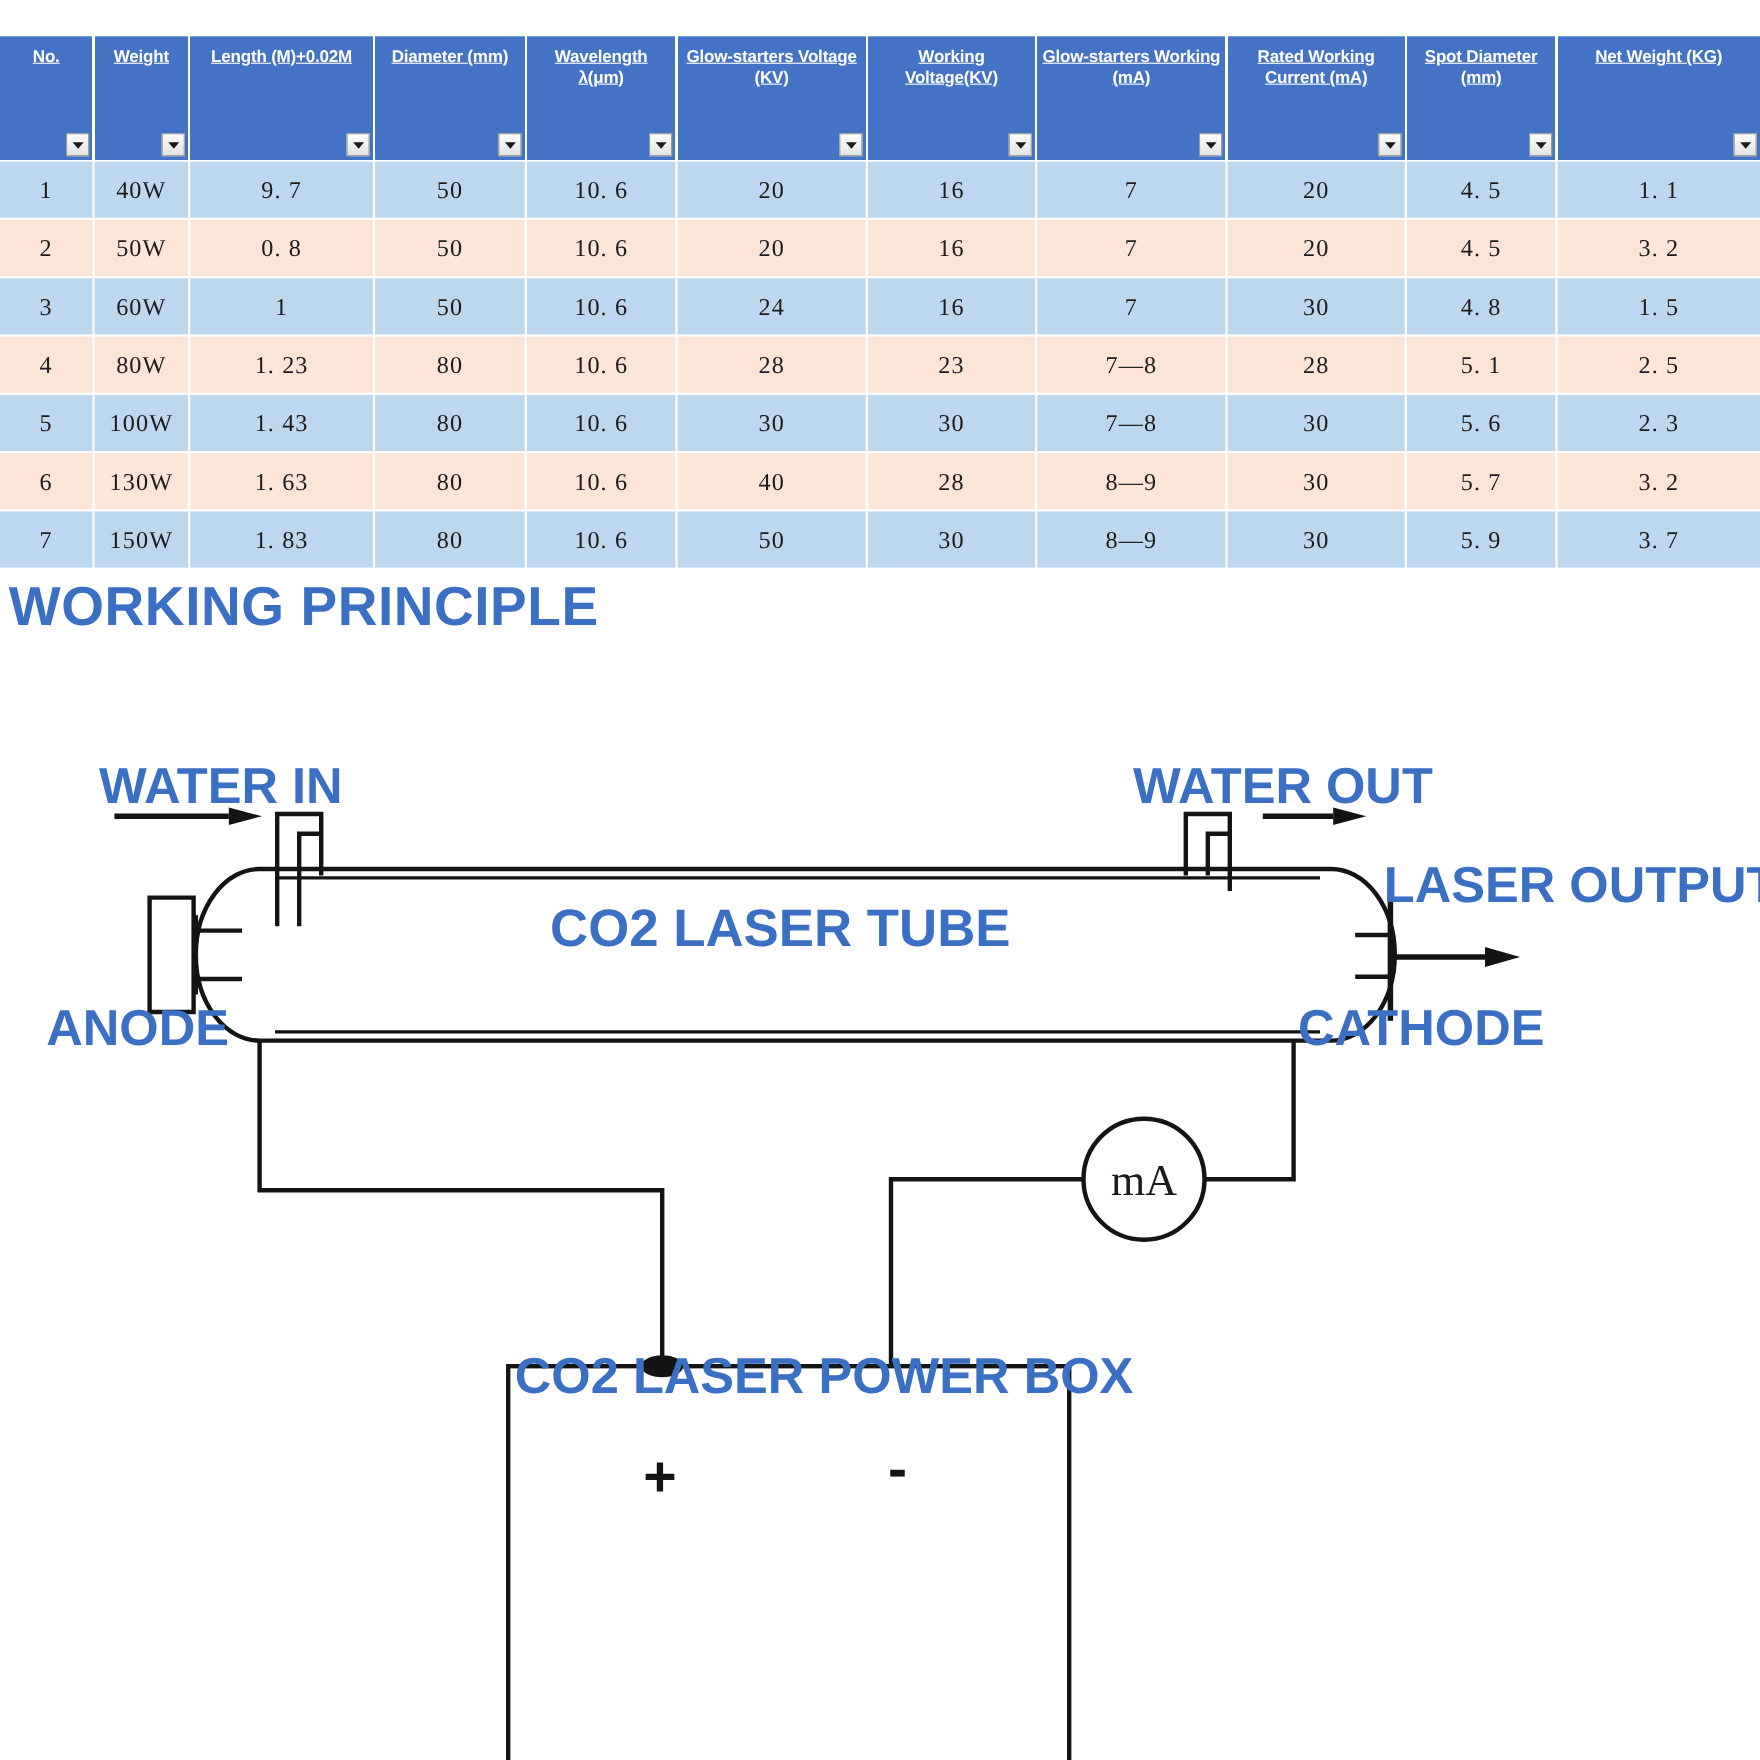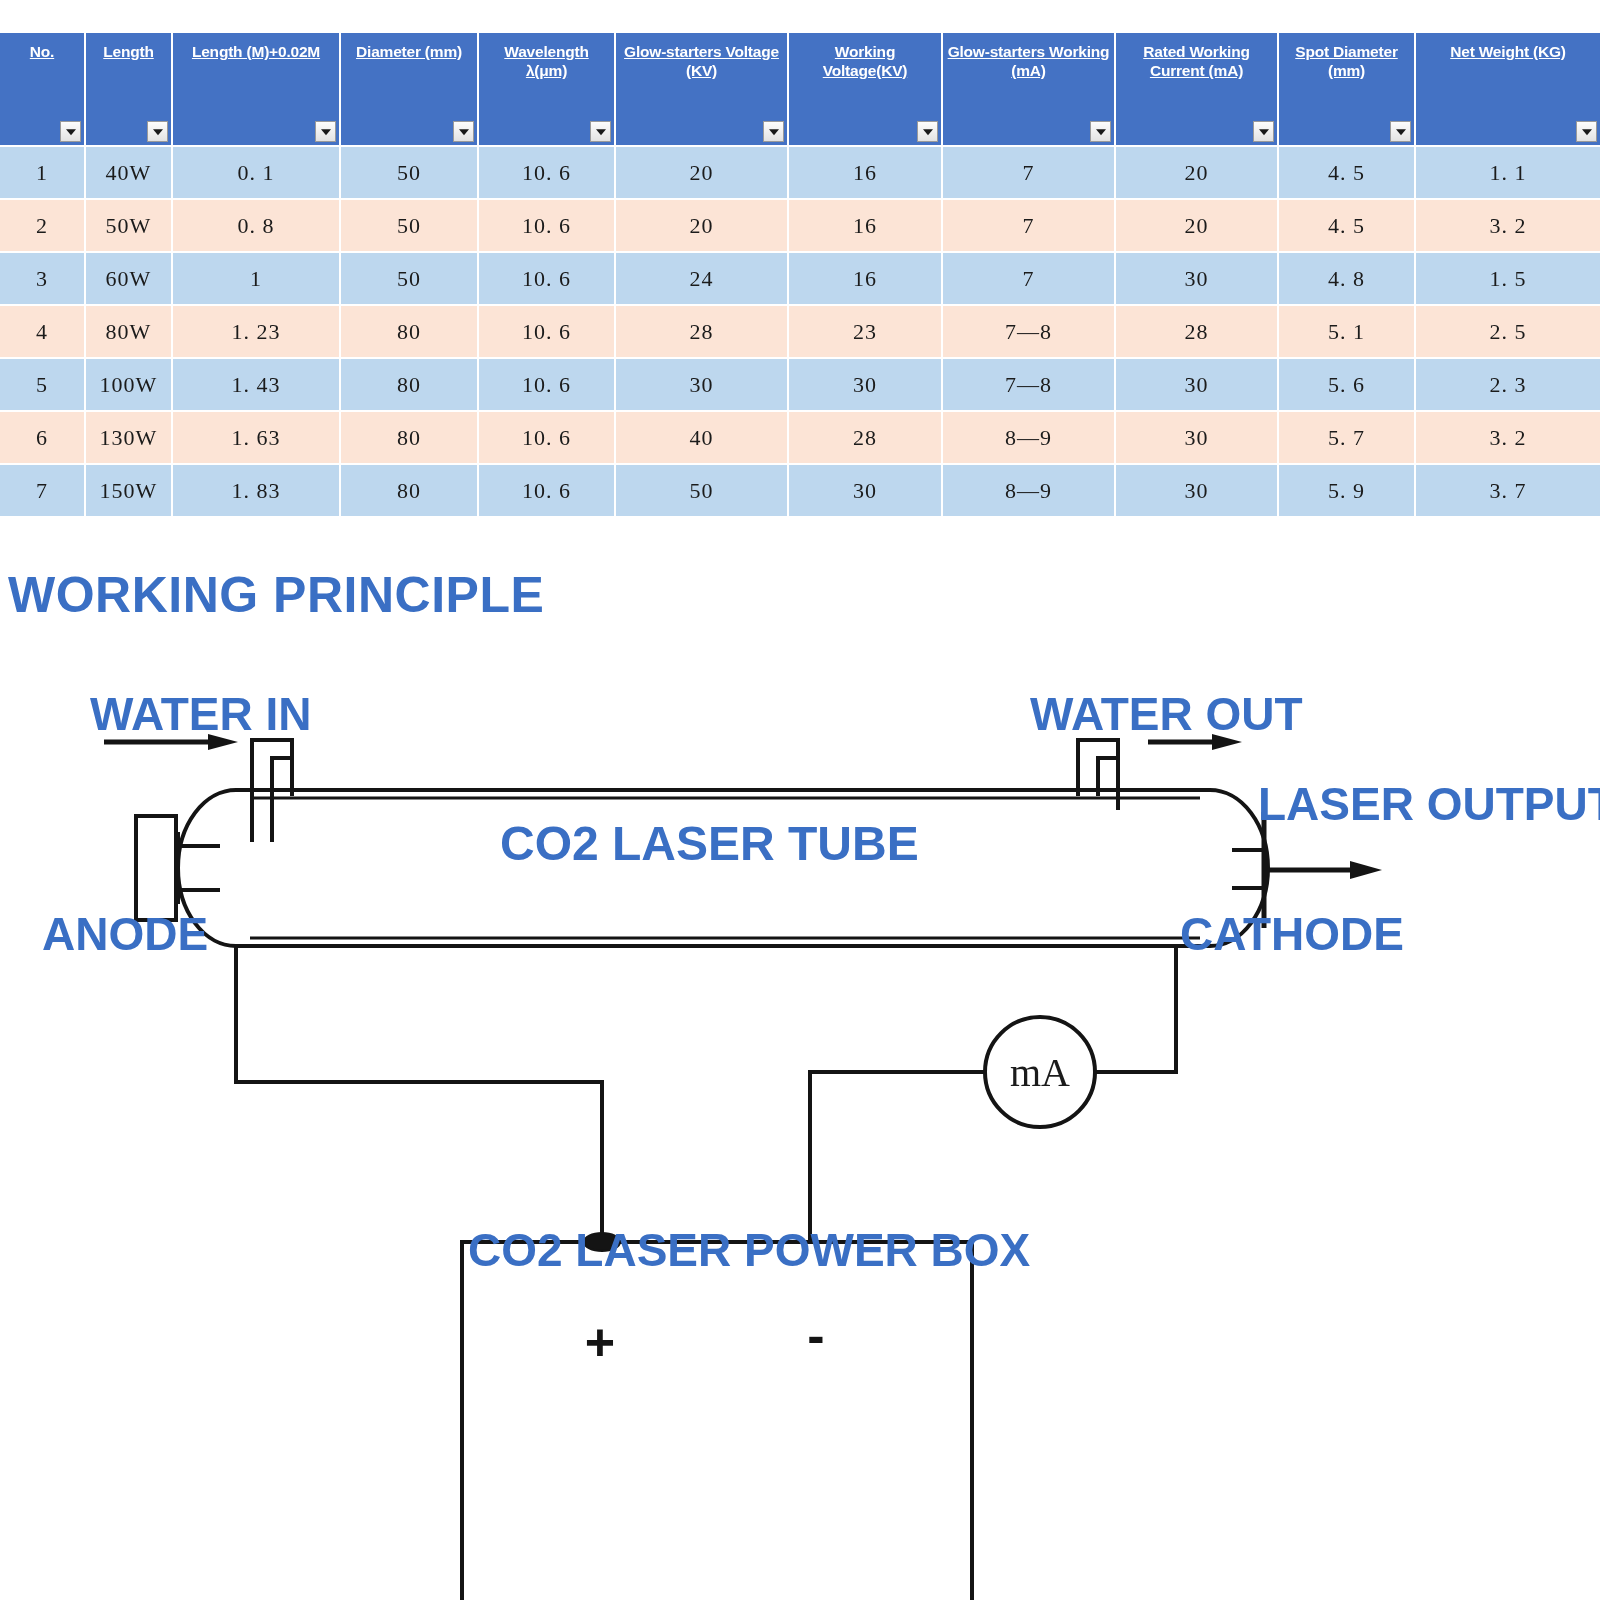--- a/index.html
+++ b/index.html
@@ -86,21 +86,20 @@
   
   #working-principle-heading {
     position: absolute;
     left: 8px;
     top: 522px;
     font-size: 50px;
     font-weight: bold;
     color: #3a6fc4;
     font-family: "Liberation Sans", sans-serif;
     letter-spacing: 0.5px;
-    margin-top: 44px;
   }
 
   
   #diagram {
     position: absolute;
     left: 0;
     top: 620px;
     width: 1600px;
     height: 980px;
   }
@@ -125,37 +124,37 @@
     <col style="width:173px">
     <col style="width:154px">
     <col style="width:173px">
     <col style="width:163px">
     <col style="width:137px">
     <col style="width:185px">
   </colgroup>
   <thead>
     <tr>
       <th><span>No.</span><span class="filter-btn"></span></th>
-      <th><span>Length</span><span class="filter-btn"></span></th>
+      <th><span>Weight</span><span class="filter-btn"></span></th>
       <th><span>Length (M)+0.02M</span><span class="filter-btn"></span></th>
       <th><span>Diameter (mm)</span><span class="filter-btn"></span></th>
       <th><span>Wavelength λ(μm)</span><span class="filter-btn"></span></th>
       <th><span>Glow-starters Voltage (KV)</span><span class="filter-btn"></span></th>
       <th><span>Working Voltage(KV)</span><span class="filter-btn"></span></th>
       <th><span>Glow-starters Working (mA)</span><span class="filter-btn"></span></th>
       <th><span>Rated Working Current (mA)</span><span class="filter-btn"></span></th>
       <th><span>Spot Diameter (mm)</span><span class="filter-btn"></span></th>
       <th><span>Net Weight (KG)</span><span class="filter-btn"></span></th>
     </tr>
   </thead>
   <tbody id="table-body">
       <tr class="odd">
         <td>1</td>
         <td>40W</td>
-        <td>0. 1</td>
+        <td>9. 7</td>
         <td>50</td>
         <td>10. 6</td>
         <td>20</td>
         <td>16</td>
         <td>7</td>
         <td>20</td>
         <td>4. 5</td>
         <td>1. 1</td>
       </tr>
       <tr class="even">

